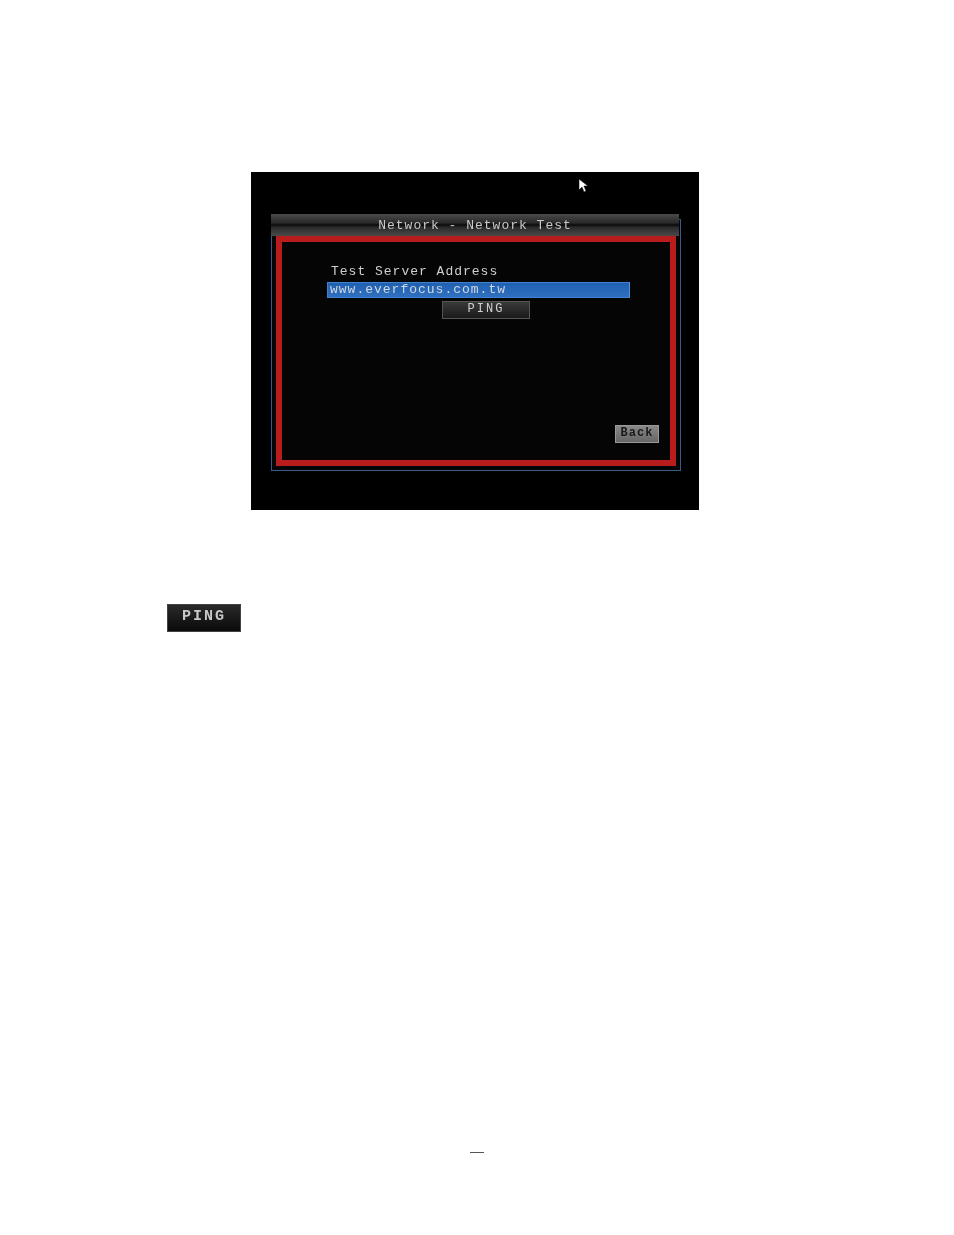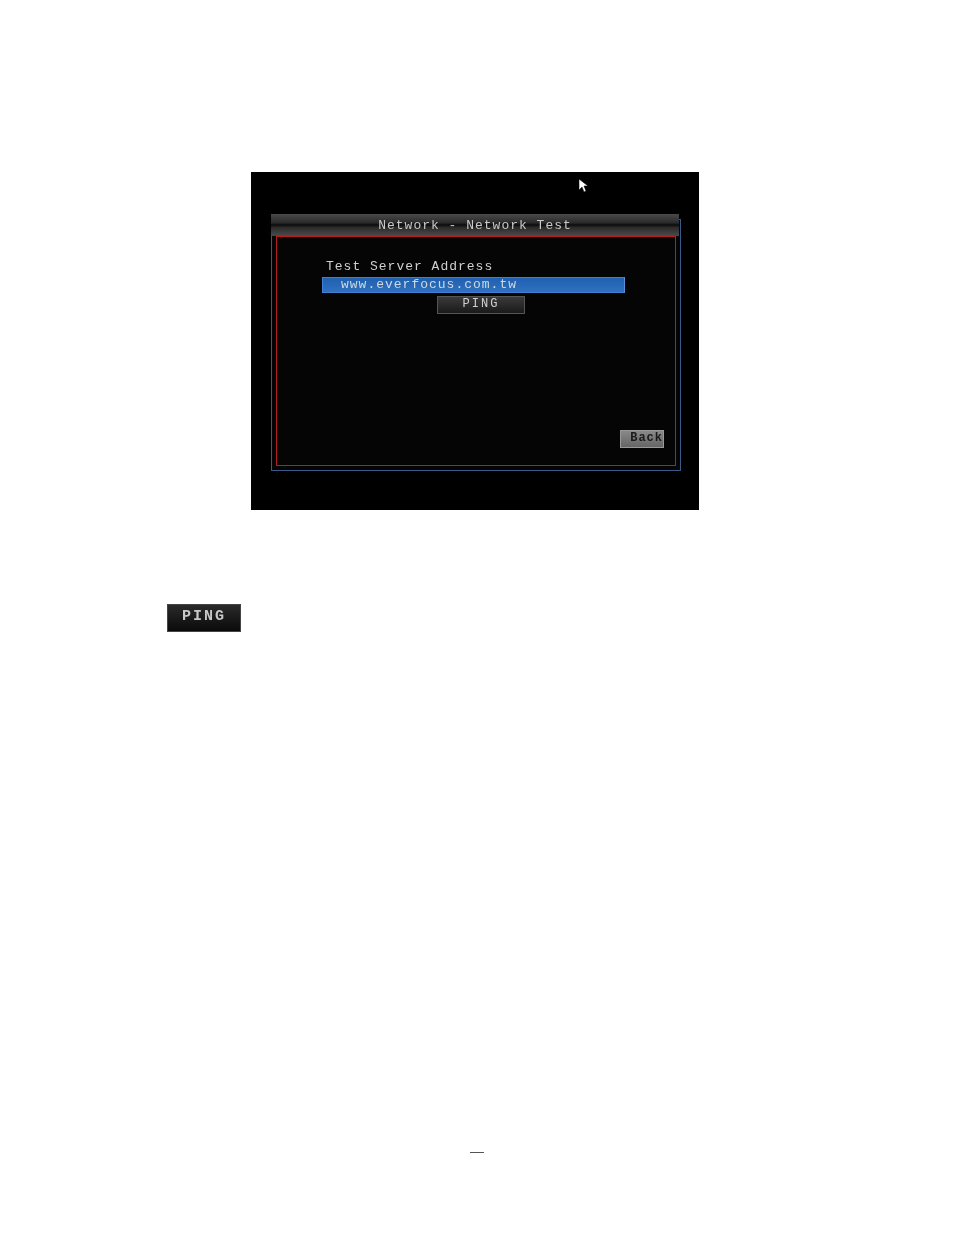--- a/index.html
+++ b/index.html
@@ -60,21 +60,21 @@
     color: #c8c8c8;
     letter-spacing: 1px;
   }
   
   .panel-inner {
     position: absolute;
     left: 4px;
     top: 16px;
     right: 4px;
     bottom: 4px;
-    border: 1px solid #b91c1c;
+    border: 6px solid #b91c1c;
   }
   
   .label-text {
     position: absolute;
     left: 49px;
     top: 22px;
     font-family: 'Courier New', monospace;
     font-size: 13px;
     color: #d0d0d0;
     letter-spacing: 1px;
@@ -85,21 +85,21 @@
     left: 45px;
     top: 40px;
     width: 303px;
     height: 16px;
     background: linear-gradient(to bottom, #2060b0, #3070c0);
     border: 1px solid #4080d0;
     border-right-color: #5a90d8;
     font-family: 'Courier New', monospace;
     font-size: 13px;
     color: #d0d8e0;
-    padding: 0 18px;
+    padding: 0 2px;
     letter-spacing: 1px;
     box-sizing: border-box;
     line-height: 14px;
   }
   
   .ping-button {
     position: absolute;
     left: 160px;
     top: 59px;
     width: 86px;
@@ -118,21 +118,21 @@
     position: absolute;
     right: 11px;
     bottom: 17px;
     width: 42px;
     height: 16px;
     background: linear-gradient(to bottom, #888888, #666666);
     border: 1px solid #999999;
     font-family: 'Courier New', monospace;
     font-size: 12px;
     color: #1a1a1a;
-    text-align: right;
+    text-align: center;
     letter-spacing: 1px;
     line-height: 14px;
     font-weight: bold;
   }
   
   .ping-badge {
     position: absolute;
     left: 167px;
     top: 604px;
     width: 72px;

